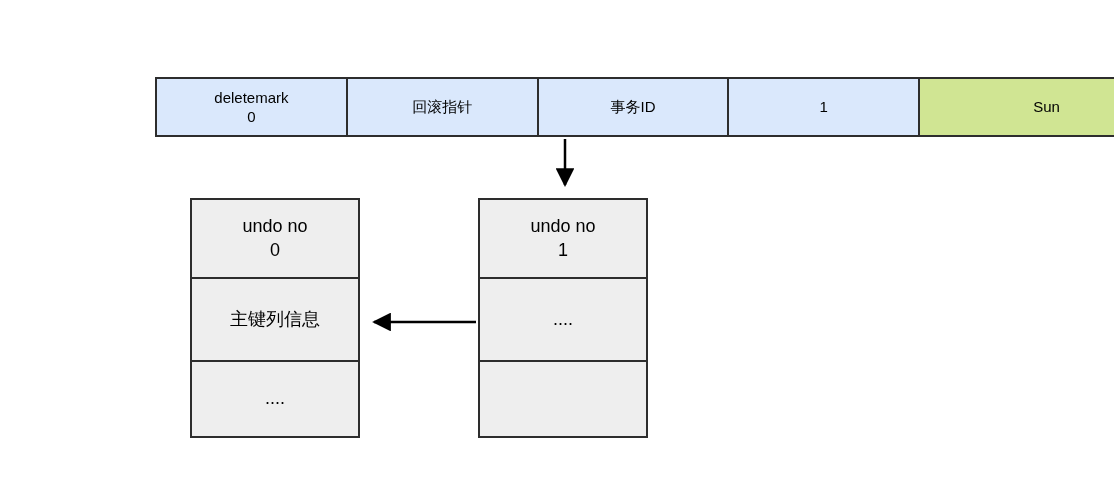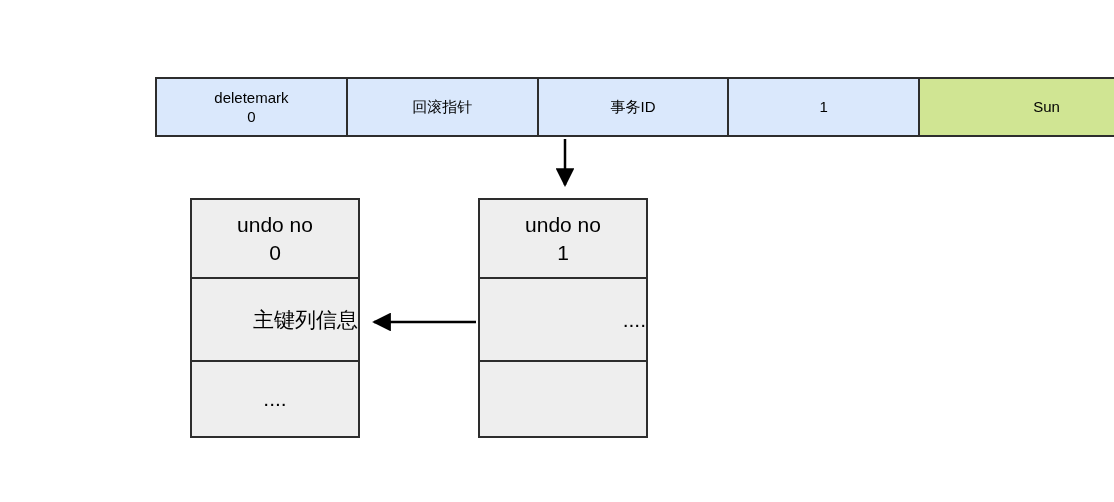--- a/index.html
+++ b/index.html
@@ -55,26 +55,26 @@
   }
   .undo-box.left  { left: 190px; top: 198px; }
   .undo-box.right { left: 478px; top: 198px; }
   .undo-cell {
     display: flex;
     flex-direction: column;
     align-items: center;
     justify-content: center;
     background: #eeeeee;
     border-bottom: 2px solid #2d2d2d;
-    font-size: 21px;
+    font-size: 18px;
     line-height: 1.3;
     text-align: center;
   }
   .undo-cell:nth-child(1) { height: 79px; }
-  .undo-cell:nth-child(2) { height: 83px; align-items: flex-end; }
+  .undo-cell:nth-child(2) { height: 83px; }
   .undo-cell:nth-child(3) { flex: 1 1 auto; border-bottom: none; }
 
   
   .arrow-layer {
     position: absolute;
     left: 0; top: 0;
     width: 1114px;
     height: 502px;
     pointer-events: none;
   }

